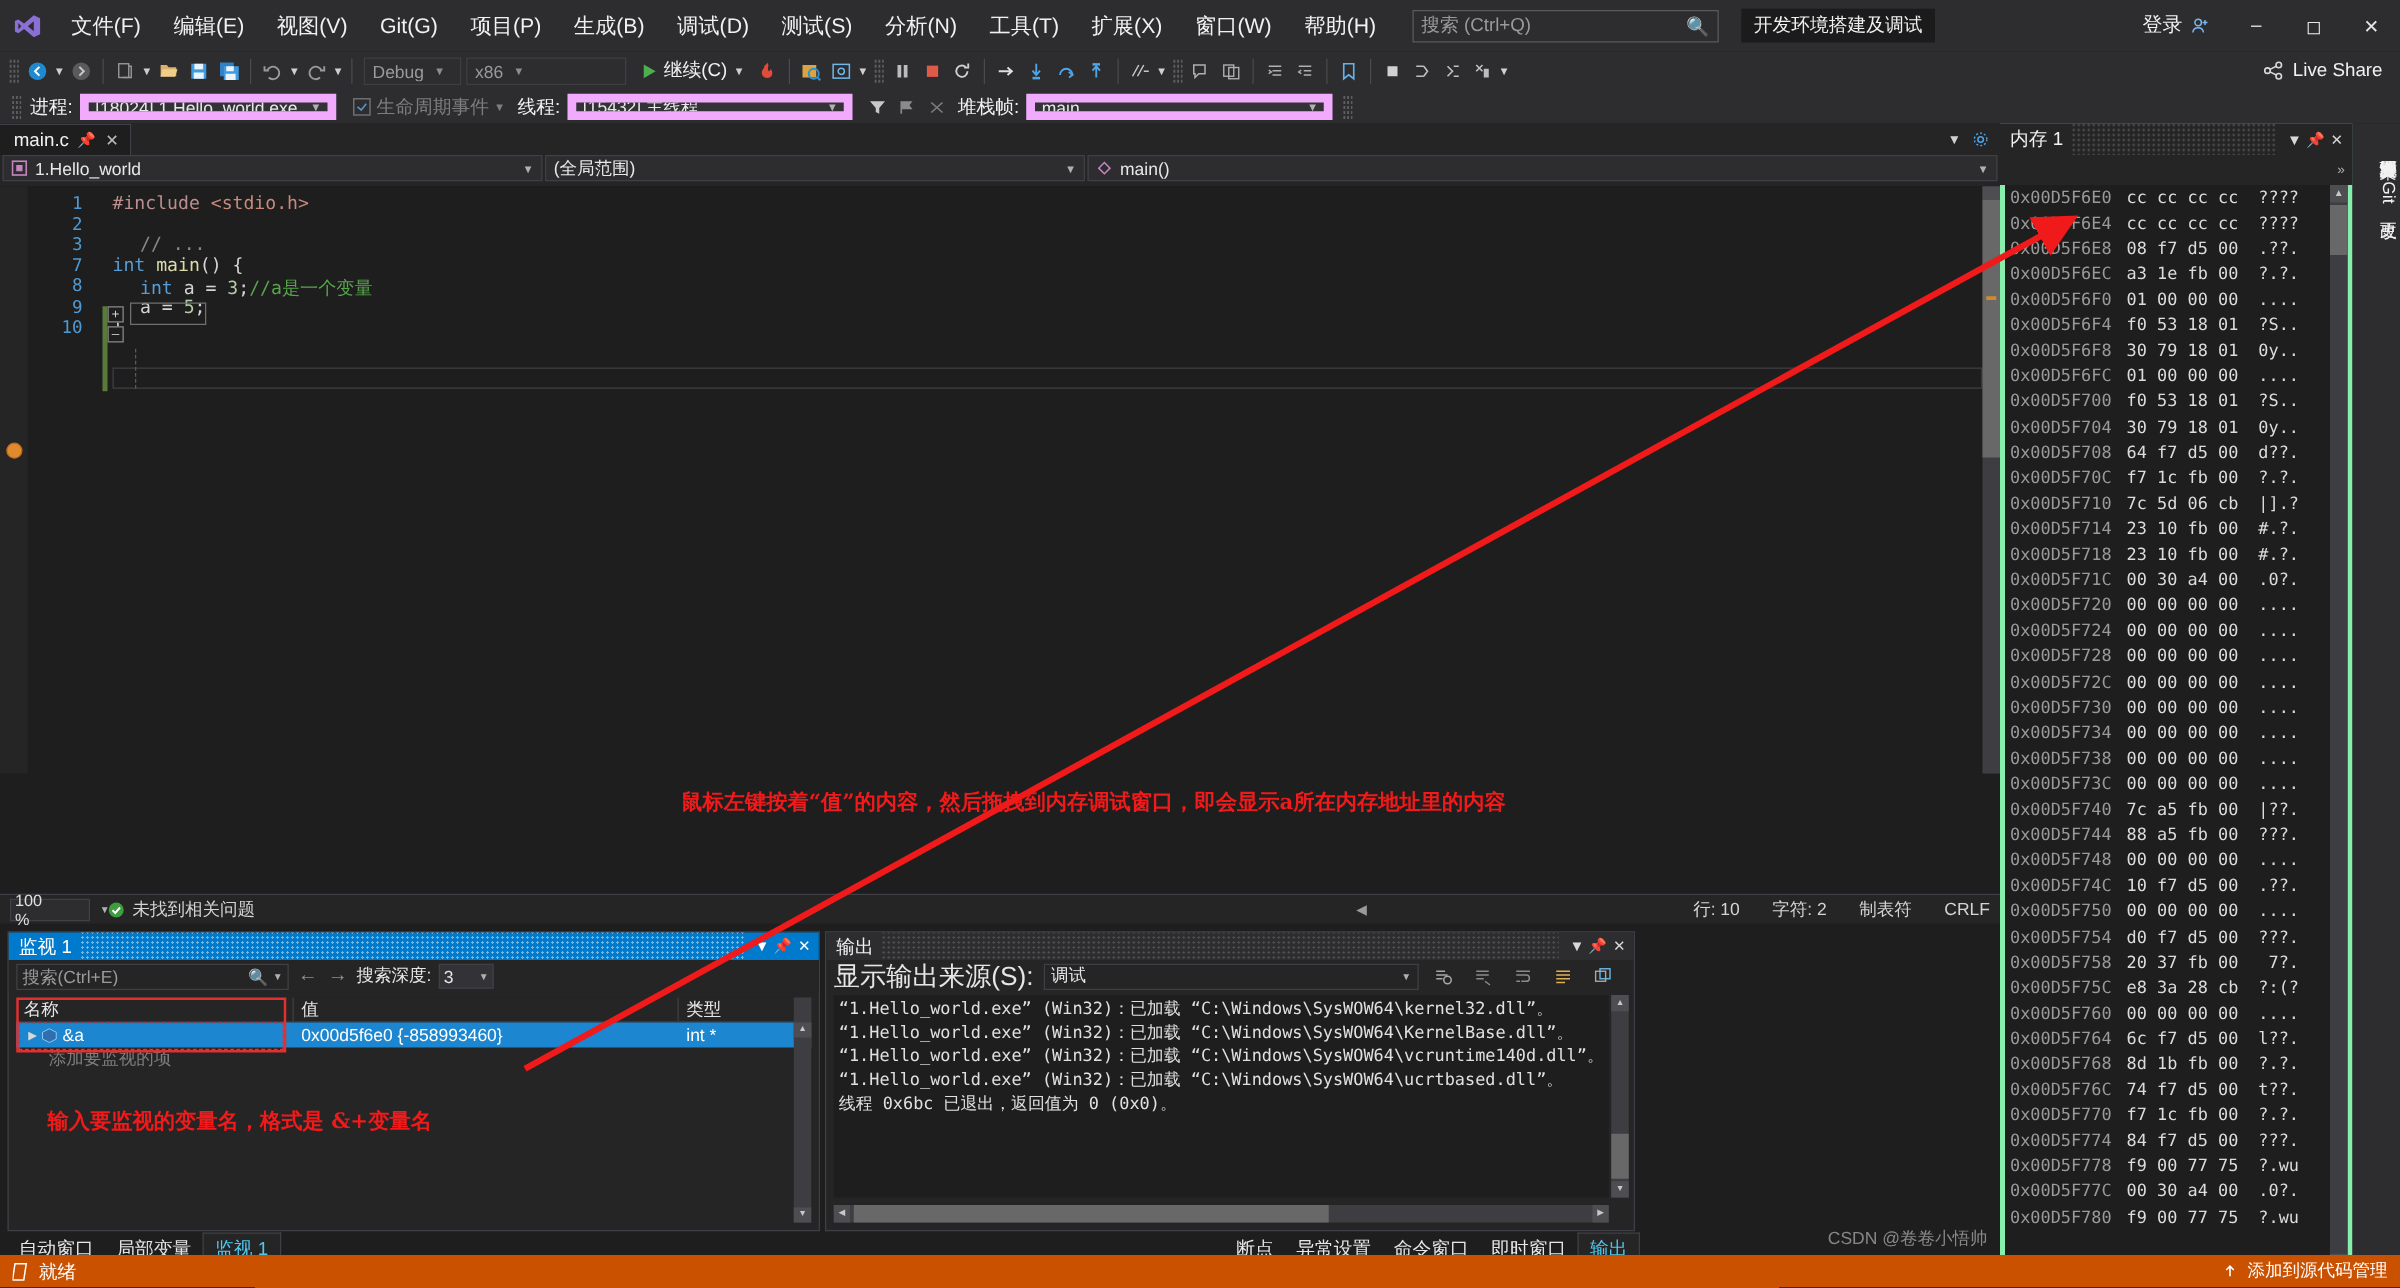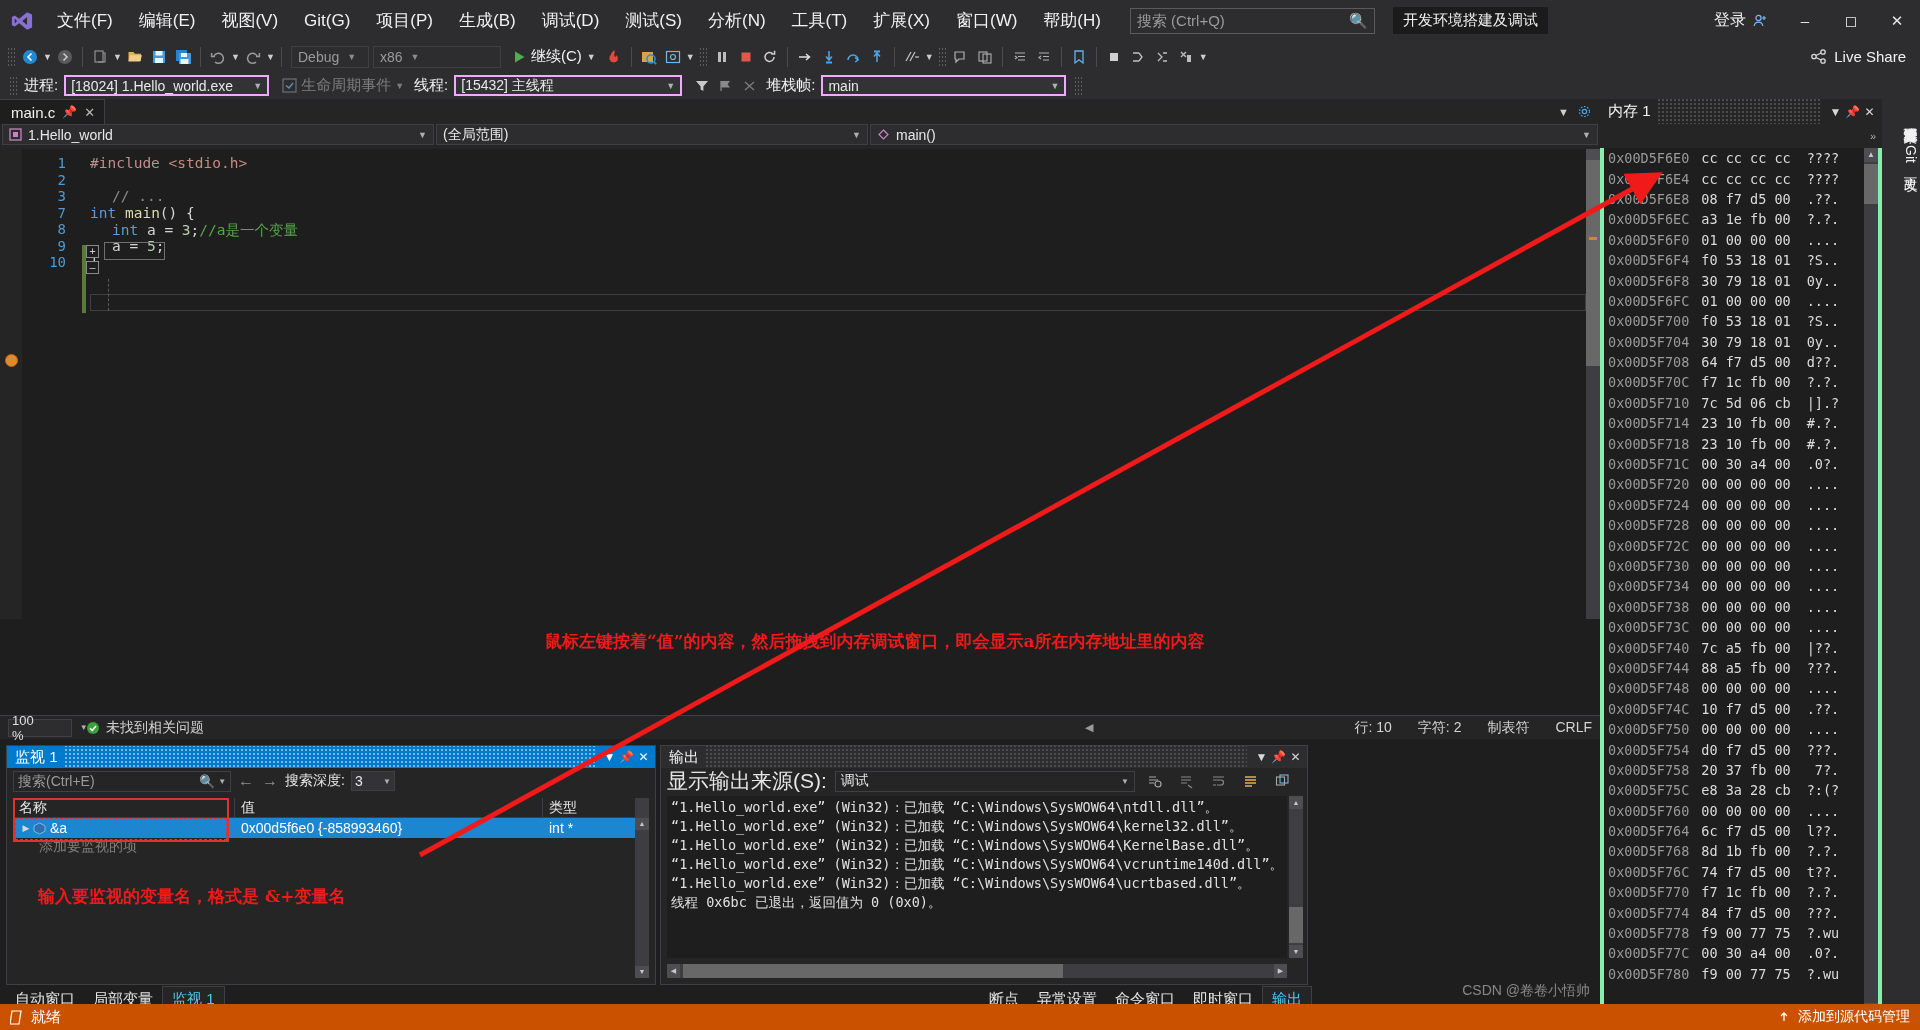--- a/index.html
+++ b/index.html
@@ -68,21 +68,21 @@
   .cont-btn { display: flex; align-items: center; gap: 5px; padding: 0 6px; height: 24px; color: #f1f1f1; font-size: 15px; }
   .live-share { position: absolute; right: 14px; color: #f1f1f1; font-size: 15px; display: flex; align-items: center; gap: 7px; }
 
   
   .debugbar {
     position: absolute; top: 72px; left: 0; width: 1920px; height: 27px;
     background: #2d2d30; display: flex; align-items: center; padding-left: 6px; gap: 0;
   }
   .db-label { color: #f1f1f1; font-size: 15px; margin: 0 6px 0 4px; white-space: nowrap; }
   .db-combo {
-    height: 21px; background: #333337; border: 2px solid #f0abfc; color: #e8e8e8;
+    height: 21px; background: #333337; border: 7px solid #f0abfc; color: #e8e8e8;
     font-size: 14px; display: flex; align-items: center; padding: 0 5px;
     justify-content: space-between; white-space: nowrap; overflow: hidden;
   }
   .db-combo .dca { color: #b0b0b0; font-size: 9px; margin-left: 6px; }
   .db-dim { color: #7d7d7d; font-size: 15px; }
 
   
   .editor-region { position: absolute; top: 99px; left: 0; width: 1600px; height: 640px; background: #1e1e1e; }
   .tabstrip { height: 25px; background: #252526; display: flex; align-items: stretch; position: relative; }
   .doctab {
@@ -793,21 +793,20 @@
         </div>
       <div class="out-btn">
         <svg width="15" height="15" viewBox="0 0 15 15">
             <rect x="1.5" y="3" width="8" height="8" fill="none" stroke="#a8a8a8" stroke-width="1.1"></rect>
             <rect x="5" y="1" width="8" height="8" fill="none" stroke="#6fb8e8" stroke-width="1.1"></rect>
           </svg>
         </div>
     </div>
     <div class="out-body">
       <div id="out-lines">
-          <div class="out-line">“1.Hello_world.exe” (Win32)：已加载 “C:\Windows\SysWOW64\ntdll.dll”。</div>
           <div class="out-line">“1.Hello_world.exe” (Win32)：已加载 “C:\Windows\SysWOW64\kernel32.dll”。</div>
           <div class="out-line">“1.Hello_world.exe” (Win32)：已加载 “C:\Windows\SysWOW64\KernelBase.dll”。</div>
           <div class="out-line">“1.Hello_world.exe” (Win32)：已加载 “C:\Windows\SysWOW64\vcruntime140d.dll”。</div>
           <div class="out-line">“1.Hello_world.exe” (Win32)：已加载 “C:\Windows\SysWOW64\ucrtbased.dll”。</div>
           <div class="out-line">线程 0x6bc 已退出，返回值为 0 (0x0)。</div>
         </div>
     </div>
     <div class="out-vscroll">
       <div style="position:absolute;top:0;left:0;width:14px;height:13px;background:#4e4e52;color:#c8c8c8;font-size:7px;text-align:center;line-height:13px;">▲</div>
       <div class="out-vthumb" style="bottom:15px;"></div>

